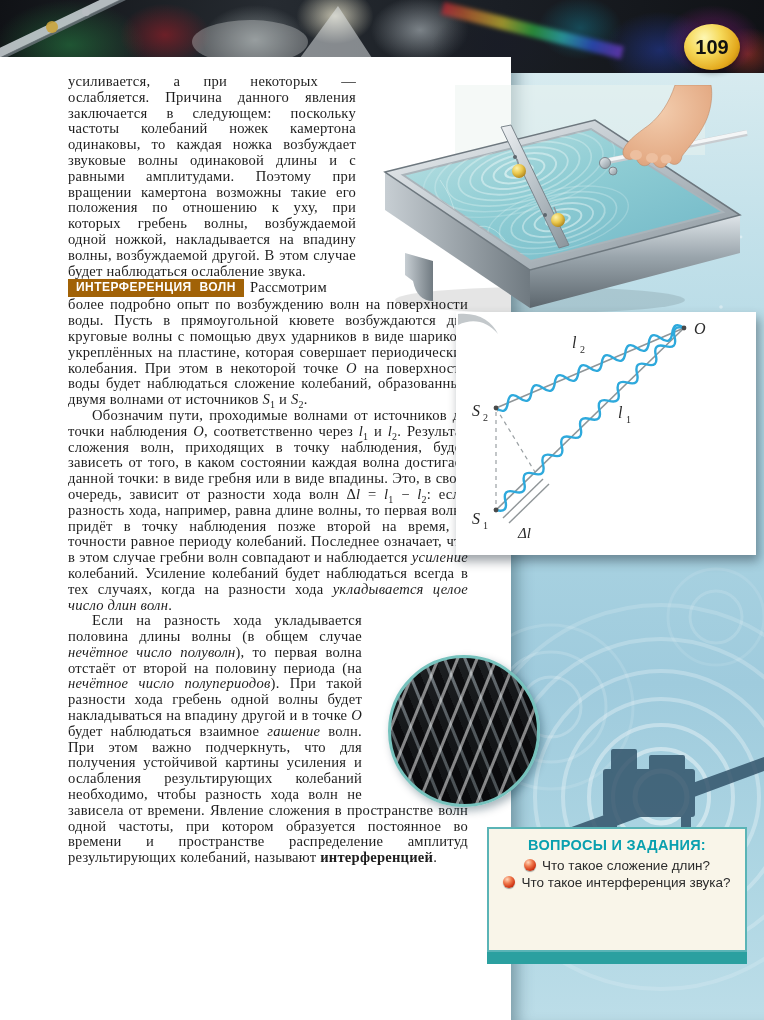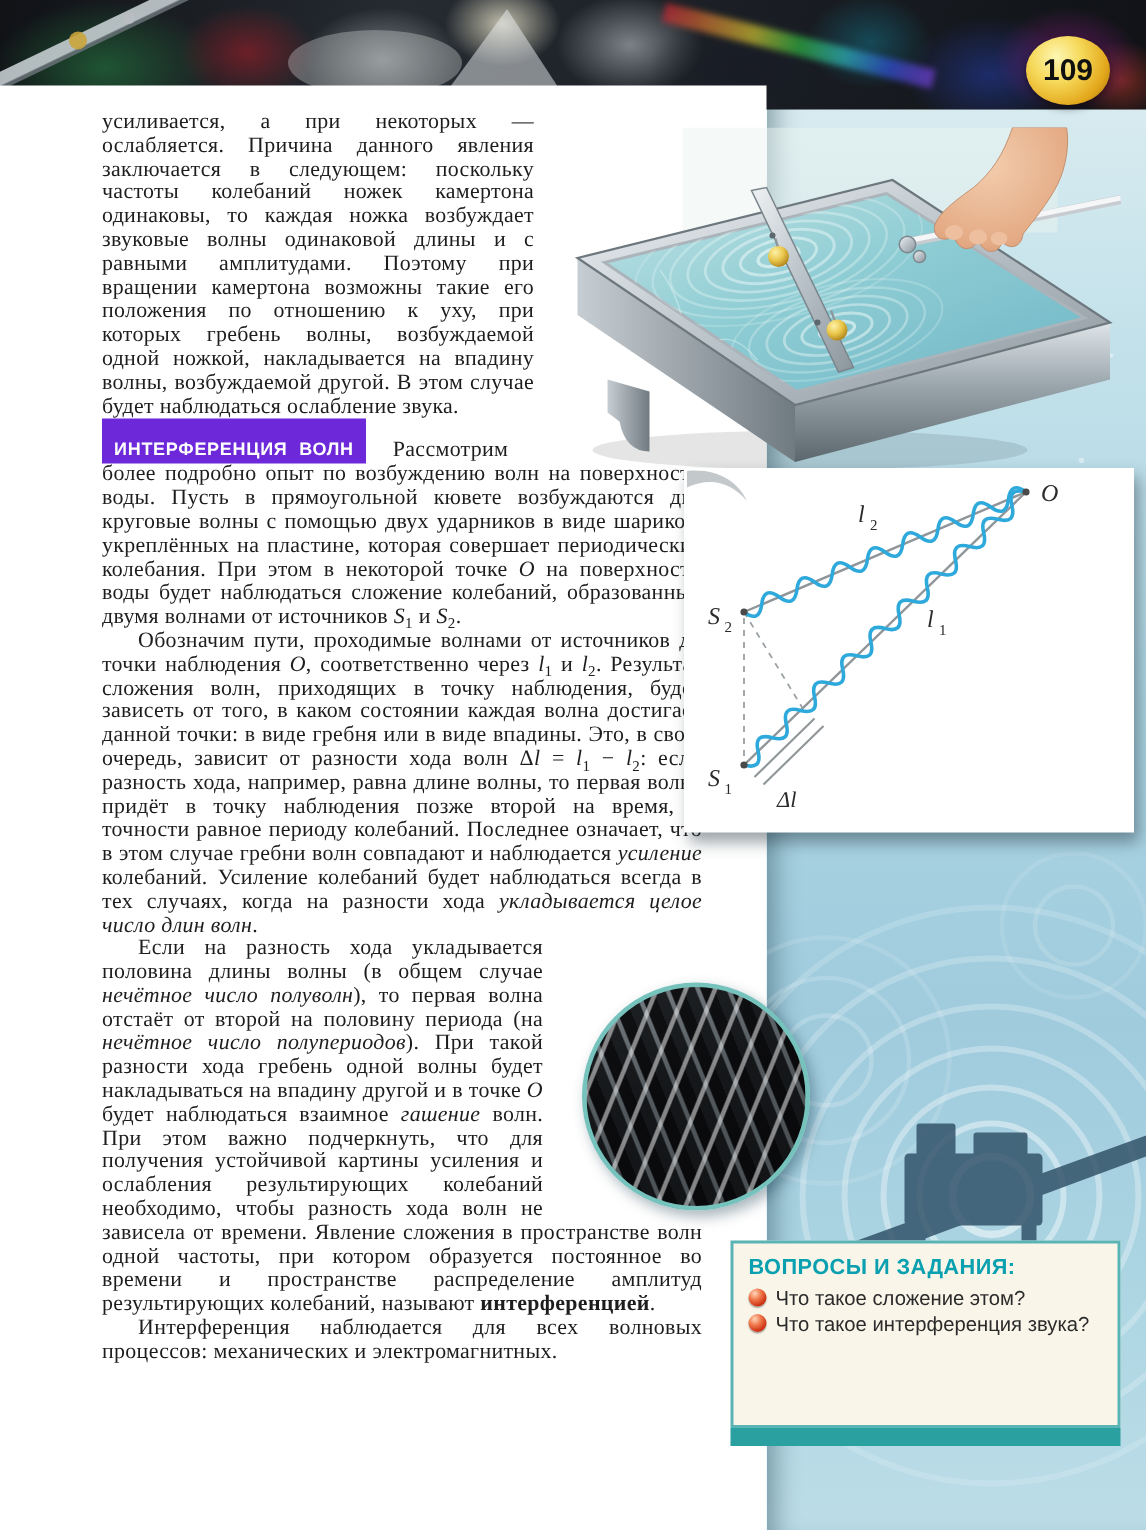--- a/index.html
+++ b/index.html
@@ -44,22 +44,22 @@
   
   #main-col{position:absolute;left:68px;top:74px;width:400px;z-index:20;
       font-size:14.6px;line-height:15.8px;letter-spacing:.015em;color:#1d1d1d;
       text-align:justify;hyphens:auto;}
   #main-col p{margin:0;}
   p.indent{text-indent:24px;}
   p.sect{margin-top:8px;}
   .ph-tank{float:right;width:112px;height:152px;margin-top:62px;}
   .ph-circle{float:right;width:106px;height:170px;margin-top:14px;}
   .badge{display:inline-block;font-family:"Liberation Sans",sans-serif;font-weight:bold;
-      font-size:12px;letter-spacing:.04em;word-spacing:4px;color:#ffffff;background:#6d28d9;
-      padding:14px 8px 3px 8px;margin-right:18px;line-height:13px;vertical-align:1px;}
+      font-size:12px;letter-spacing:.04em;word-spacing:4px;color:#ffffff;background:#a16207;
+      padding:2px 8px 3px 8px;margin-right:6px;line-height:13px;vertical-align:1px;}
   i{font-style:italic;} b{font-weight:bold;font-family:Liberation Serif, serif;}
   sub{font-size:10px;line-height:0;}
 
   
   #tank-art{position:absolute;left:345px;top:85px;z-index:25;}
 
   
   #diagram-card{position:absolute;left:456px;top:312px;width:300px;height:243px;background:#ffffff;
       z-index:25;box-shadow:3px 6px 10px rgba(30,45,55,.45);}
 
@@ -67,21 +67,21 @@
   #circle-photo{position:absolute;left:388px;top:655px;width:146px;height:146px;border-radius:50%;
       border:3px solid #76c2bd;z-index:26;box-shadow:3px 4px 9px rgba(0,40,60,.35);
       background:
         repeating-linear-gradient(112deg, rgba(255,255,255,0) 0 6px, rgba(255,255,255,.5) 7px 9px, rgba(30,30,30,0) 10px 18px),
         repeating-linear-gradient(68deg, rgba(18,20,22,.85) 0 7px, rgba(140,150,155,.45) 8px 10px, rgba(8,8,10,.9) 11px 19px),
         linear-gradient(160deg,#6a7076,#23272b 45%,#0e1113);}
 
   
   #qbox{position:absolute;left:487px;top:827px;width:236px;height:104px;z-index:27;
       background:#f9f5e9;border:2px solid #5ab4b6;padding:8px 10px 9px 10px;
-      font-family:"Liberation Sans",sans-serif;}
+      font-family:"Liberation Sans",sans-serif;text-align:center;}
   #qbox-title{color:#0aa0af;font-weight:bold;font-size:14.5px;letter-spacing:.02em;margin-bottom:5px;}
   .q-item{font-size:13.5px;line-height:16.5px;color:#2b2b2b;}
   .bullet{display:inline-block;width:12px;height:12px;border-radius:50%;margin-right:6px;
       vertical-align:-1px;
       background:radial-gradient(circle at 35% 28%, #ffd6ba 0%, #f07a4e 35%, #cf3414 70%, #7e1400 100%);
       box-shadow:0 1px 1px rgba(0,0,0,.35);}
   #qbox-bar{position:absolute;left:487px;top:952px;width:260px;height:12px;background:#2ba0a0;z-index:27;}
 
   svg text{font-family:"Liberation Serif",serif;}
   .var{font-style:italic;fill:#2a2a2a;}
@@ -241,21 +241,20 @@
       <ellipse cx="307" cy="73" rx="6" ry="5" fill="#edbf9f"></ellipse>
       <ellipse cx="321" cy="74" rx="5.5" ry="4.5" fill="#edbf9f"></ellipse>
     </svg>
   </div>
 
   <div id="main-col">
     <p><span class="ph-tank"></span><span>усиливается, а при некоторых — ослабляется. Причина данного явления заключается в следующем: поскольку частоты колебаний ножек камертона одинаковы, то каждая ножка возбуждает звуковые волны одинаковой длины и с равными амплитудами. Поэтому при вращении камертона возможны такие его положения по отношению к уху, при которых гребень волны, возбуждаемой одной ножкой, накладывается на впадину волны, возбуждаемой другой. В этом случае будет наблюдаться ослабление звука.</span></p>
     <p class="sect"><span class="badge">ИНТЕРФЕРЕНЦИЯ ВОЛН</span><span>Рассмотрим более подробно опыт по возбуждению волн на поверхности воды. Пусть в прямоугольной кювете возбуждаются две круговые волны с помощью двух ударников в виде шариков, укреплённых на пластине, которая совершает периодические колебания. При этом в некоторой точке <i>O</i> на поверхности воды будет наблюдаться сложение колебаний, образованных двумя волнами от источников <i>S</i><sub>1</sub> и <i>S</i><sub>2</sub>.</span></p>
     <p class="indent"><span>Обозначим пути, проходимые волнами от источников до точки наблюдения <i>O</i>, соответственно через <i>l</i><sub>1</sub> и <i>l</i><sub>2</sub>. Результат сложения волн, приходящих в точку наблюдения, будет зависеть от того, в каком состоянии каждая волна достигает данной точки: в виде гребня или в виде впадины. Это, в свою очередь, зависит от разности хода волн Δ<i>l</i> = <i>l</i><sub>1</sub> − <i>l</i><sub>2</sub>: если разность хода, например, равна длине волны, то первая волна придёт в точку наблюдения позже второй на время, в точности равное периоду колебаний. Последнее означает, что в этом случае гребни волн совпадают и наблюдается <i>усиление</i> колебаний. Усиление колебаний будет наблюдаться всегда в тех случаях, когда на разности хода <i>укладывается целое число длин волн</i>.</span></p>
     <p class="indent"><span class="ph-circle"></span><span>Если на разность хода укладывается половина длины волны (в общем случае <i>нечётное число полуволн</i>), то первая волна отстаёт от второй на половину периода (на <i>нечётное число полупериодов</i>). При такой разности хода гребень одной волны будет накладываться на впадину другой и в точке <i>O</i> будет наблюдаться взаимное <i>гашение</i> волн. При этом важно подчеркнуть, что для получения устойчивой картины усиления и ослабления результирующих колебаний необходимо, чтобы разность хода волн не зависела от времени. Явление сложения в пространстве волн одной частоты, при котором образуется постоянное во времени и пространстве распределение амплитуд результирующих колебаний, называют <b>интерференцией</b>.</span></p>
-    <p class="indent"><span>Интерференция наблюдается для всех волновых процессов: механических и электромагнитных.</span></p>
   </div>
 
   <div id="diagram-card">
     <svg width="300" height="243" viewBox="0 0 300 243">
       <path d="M2,2 C22,0 36,9 42,22 C31,9 17,6 2,13 Z" fill="#bcc2c5" opacity=".9"></path>
 
       <line x1="40" y1="96" x2="228" y2="16" stroke="#8f9598" stroke-width="1.6"></line>
       <line x1="40" y1="198" x2="228" y2="16" stroke="#8f9598" stroke-width="1.6"></line>
 
       <line x1="40" y1="100" x2="40" y2="194" stroke="#9aa0a3" stroke-width="1.2" stroke-dasharray="4,4"></line>
@@ -281,18 +280,18 @@
       <text class="var" x="162" y="106" font-size="16">l</text>
       <text x="170" y="111" font-size="10" fill="#2a2a2a">1</text>
       <text class="var" x="62" y="226" font-size="15">Δl</text>
     </svg>
   </div>
 
   <div id="circle-photo"></div>
 
   <div id="qbox">
     <div id="qbox-title">ВОПРОСЫ И ЗАДАНИЯ:</div>
-    <div class="q-item"><span class="bullet"></span><span>Что такое сложение этом?</span></div>
+    <div class="q-item"><span class="bullet"></span><span>Что такое сложение длин?</span></div>
     <div class="q-item"><span class="bullet"></span><span>Что такое интерференция звука?</span></div>
   </div>
   <div id="qbox-bar"></div>
 
 </div>
 
 </body></html>

